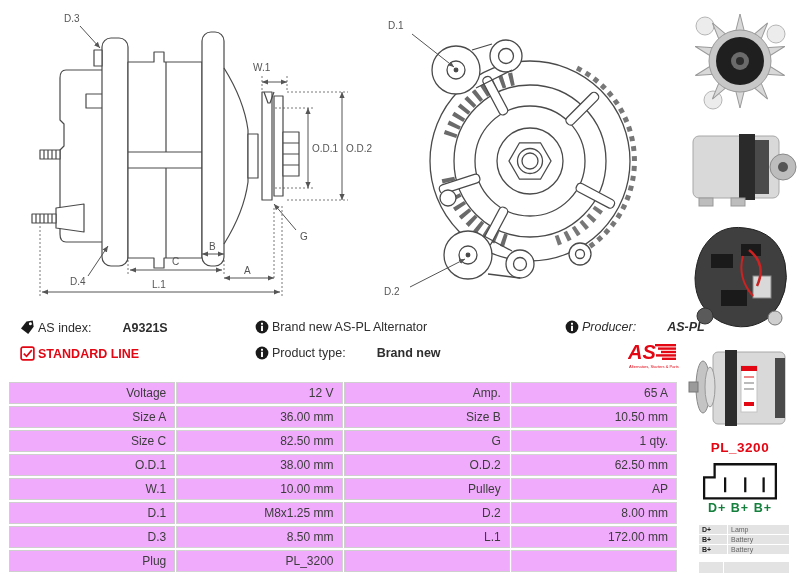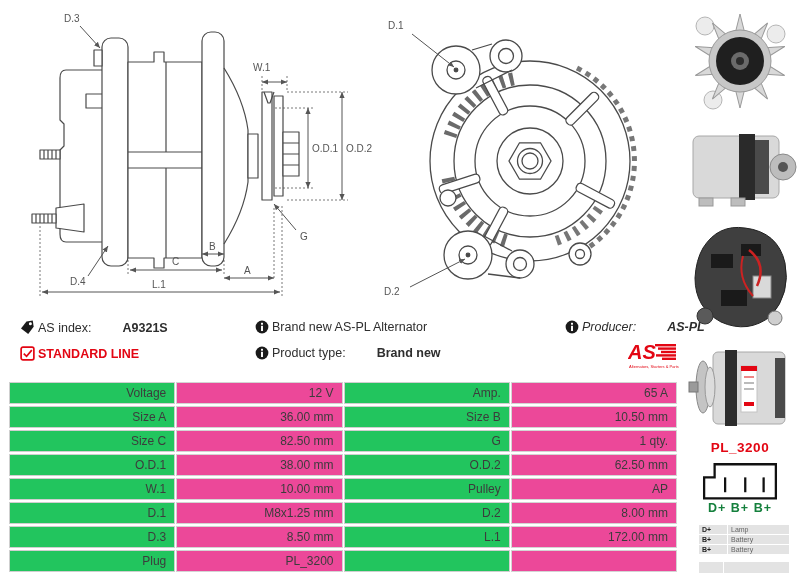--- a/index.html
+++ b/index.html
@@ -22,22 +22,22 @@
   #std-line{left:20px;top:32px;font-weight:bold;}
   #brand-new{left:255px;top:6px;}
   #ptype{left:255px;top:32px;}
   #producer{left:565px;top:6px;font-style:italic;}
   #aslogo{position:absolute;left:628px;top:27px;}
 
   
   .specs{position:absolute;left:8px;top:380px;width:670px;border-collapse:separate;
          border-spacing:1px 2px;font-size:12px;color:#3c3c3c;table-layout:fixed;}
   .specs td{height:20px;padding:0 8px;text-align:right;vertical-align:middle;overflow:hidden;}
-  .specs td.lbl{background:#22c55e;border:1px solid #cfcfcf;}
-  .specs td.val{background:#ec4899;border:1px solid #d4d4d4;}
+  .specs td.lbl{background:#f0abfc;border:1px solid #cfcfcf;}
+  .specs td.val{background:#f0abfc;border:1px solid #d4d4d4;}
 
   
   .rightcol{position:absolute;left:683px;top:0;width:114px;height:581px;}
   .photo{position:absolute;left:0;width:114px;cursor:pointer;}
   #photo1{top:4px;}#photo2{top:122px;}#photo3{top:218px;}#photo4{top:340px;}
   .plug-code{position:absolute;left:0;top:440px;width:114px;text-align:center;
              color:#e30613;font-weight:bold;font-size:13.5px;letter-spacing:.5px;}
   .plug-svg{position:absolute;left:17px;top:459px;}
   .pin-labels{position:absolute;left:0;top:501px;width:114px;text-align:center;
               font-weight:bold;font-size:12.5px;color:#15803d;letter-spacing:1px;}

